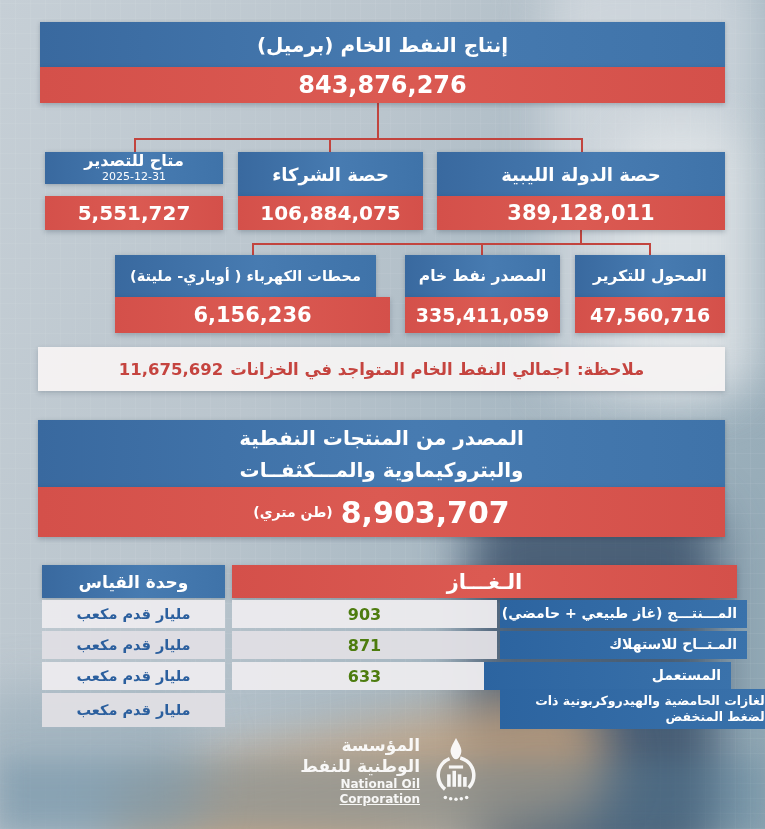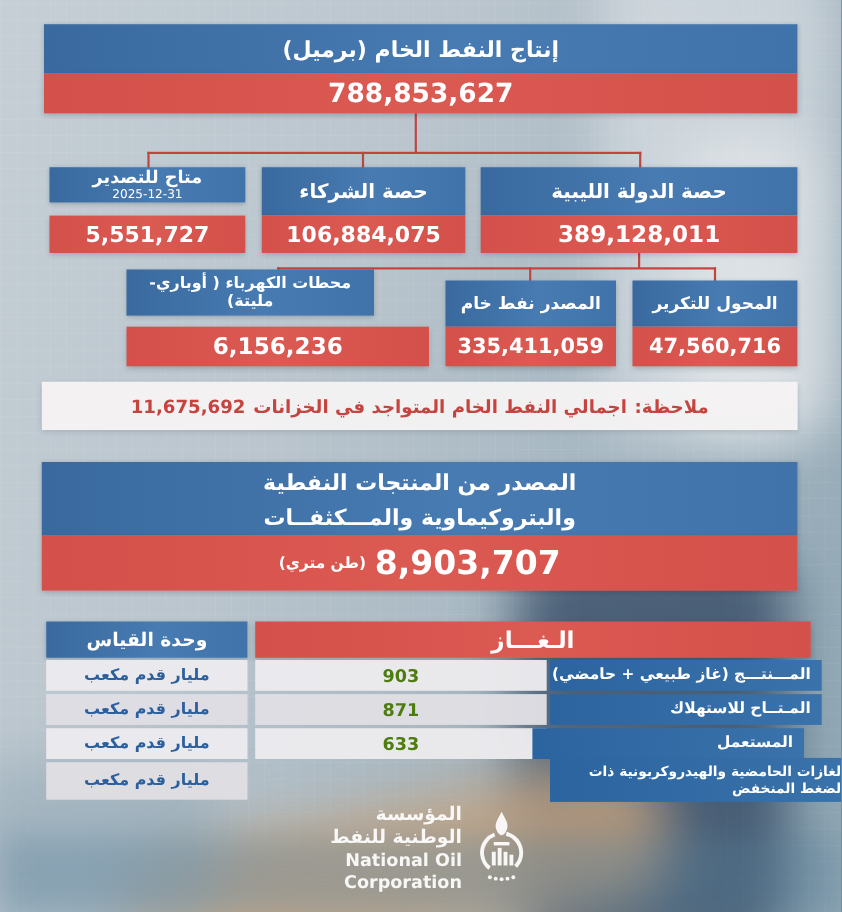--- a/index.html
+++ b/index.html
@@ -48,41 +48,41 @@
   .row-dim{background:rgba(223,222,227,.97);}
   .cat{
     background:linear-gradient(90deg,#2c64a0,#3a72ab);color:#fff;
     justify-content:flex-start;padding-right:10px;text-align:right;line-height:1.25;
   }
   .unit-txt{color:#2b5f9e;font-size:14.5px;}
   .val-txt{color:#4d7c0f;font-size:16px;}
   .logo{display:flex;align-items:center;gap:9px;color:rgba(255,255,255,.92);}
   .logo-text{text-align:right;line-height:1.25;}
   .logo-ar{font-size:17px;font-weight:bold;}
-  .logo-en{font-size:16px;font-weight:bold;direction:ltr;}
+  .logo-en{font-size:12px;font-weight:bold;direction:ltr;text-decoration:underline;}
   .num{direction:ltr;unicode-bidi:embed;}
 </style>
 </head>
 <body>
 
 <div class="stage">
 
   <div class="bg grid"></div>
   <div class="bg ph ph1"></div>
   <div class="bg ph ph2"></div>
   <div class="bg ph ph3"></div>
   <div class="bg ph ph4"></div>
   <div class="bg ph ph5"></div>
   <div class="bg ph6"></div>
 
   <div class="z head" style="left:40px;top:22px;width:685px;height:45px;font-size:20px;">
     <span>إنتاج النفط الخام (برميل)</span>
   </div>
   <div class="z val" style="left:40px;top:67px;width:685px;height:36px;font-size:24px;">
-    <span class="num">788,853,627</span>
+    <span class="num">843,876,276</span>
   </div>
 
   <div class="line" style="left:377px;top:103px;width:2px;height:36px;"></div>
   <div class="line" style="left:134px;top:138px;width:449px;height:2px;"></div>
   <div class="line" style="left:134px;top:138px;width:2px;height:15px;"></div>
   <div class="line" style="left:329px;top:138px;width:2px;height:15px;"></div>
   <div class="line" style="left:581px;top:138px;width:2px;height:15px;"></div>
 
   <div class="z head" style="left:45px;top:152px;width:178px;height:32px;">
     <span style="font-size:16px;line-height:1.05;">متاح للتصدير</span>
@@ -105,21 +105,21 @@
   <div class="z val" style="left:437px;top:196px;width:288px;height:34px;font-size:21px;">
     <span class="num">389,128,011</span>
   </div>
 
   <div class="line" style="left:580px;top:230px;width:2px;height:14px;"></div>
   <div class="line" style="left:252px;top:243px;width:399px;height:2px;"></div>
   <div class="line" style="left:252px;top:243px;width:2px;height:13px;"></div>
   <div class="line" style="left:481px;top:243px;width:2px;height:13px;"></div>
   <div class="line" style="left:649px;top:243px;width:2px;height:13px;"></div>
 
-  <div class="z head" style="left:115px;top:245px;width:225px;height:42px;font-size:14.5px;">
+  <div class="z head" style="left:115px;top:255px;width:261px;height:42px;font-size:14.5px;text-align:right;">
     <span>محطات الكهرباء ( أوباري- مليتة)</span>
   </div>
   <div class="z val" style="left:115px;top:297px;width:275px;height:36px;font-size:21px;">
     <span class="num">6,156,236</span>
   </div>
 
   <div class="z head" style="left:405px;top:255px;width:155px;height:42px;font-size:15.5px;">
     <span>المصدر نفط خام</span>
   </div>
   <div class="z val" style="left:405px;top:297px;width:155px;height:36px;font-size:19px;">

